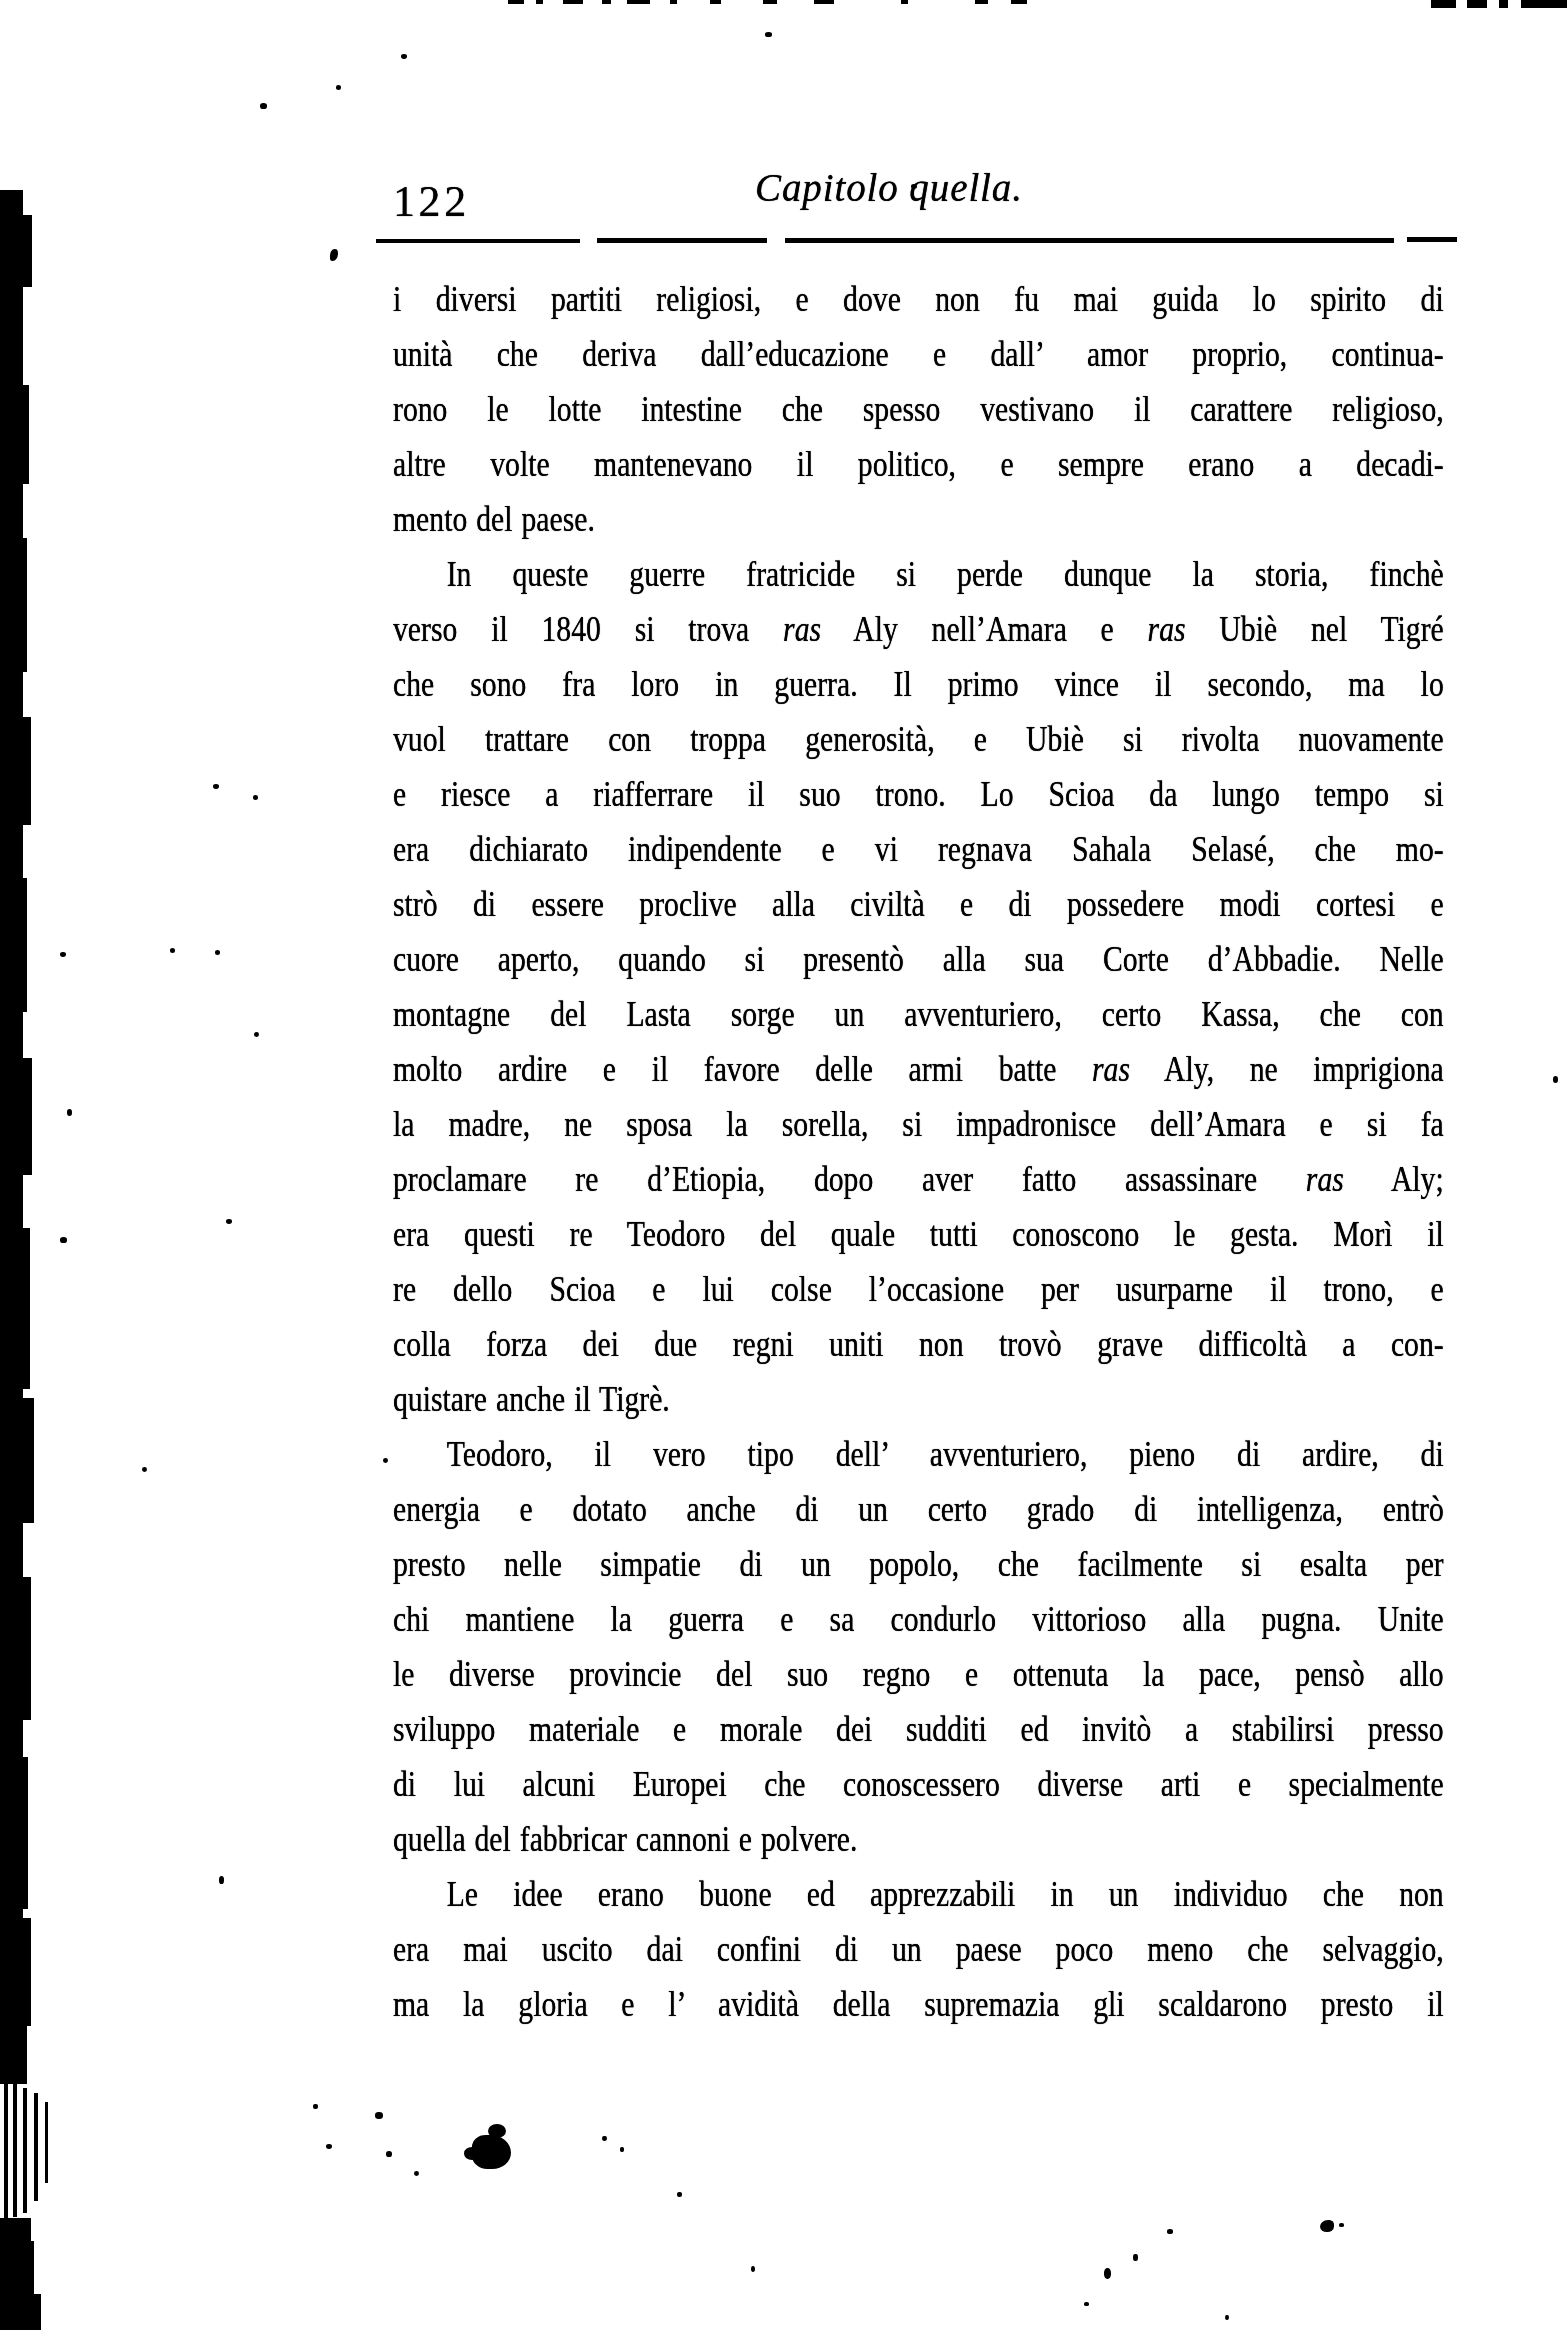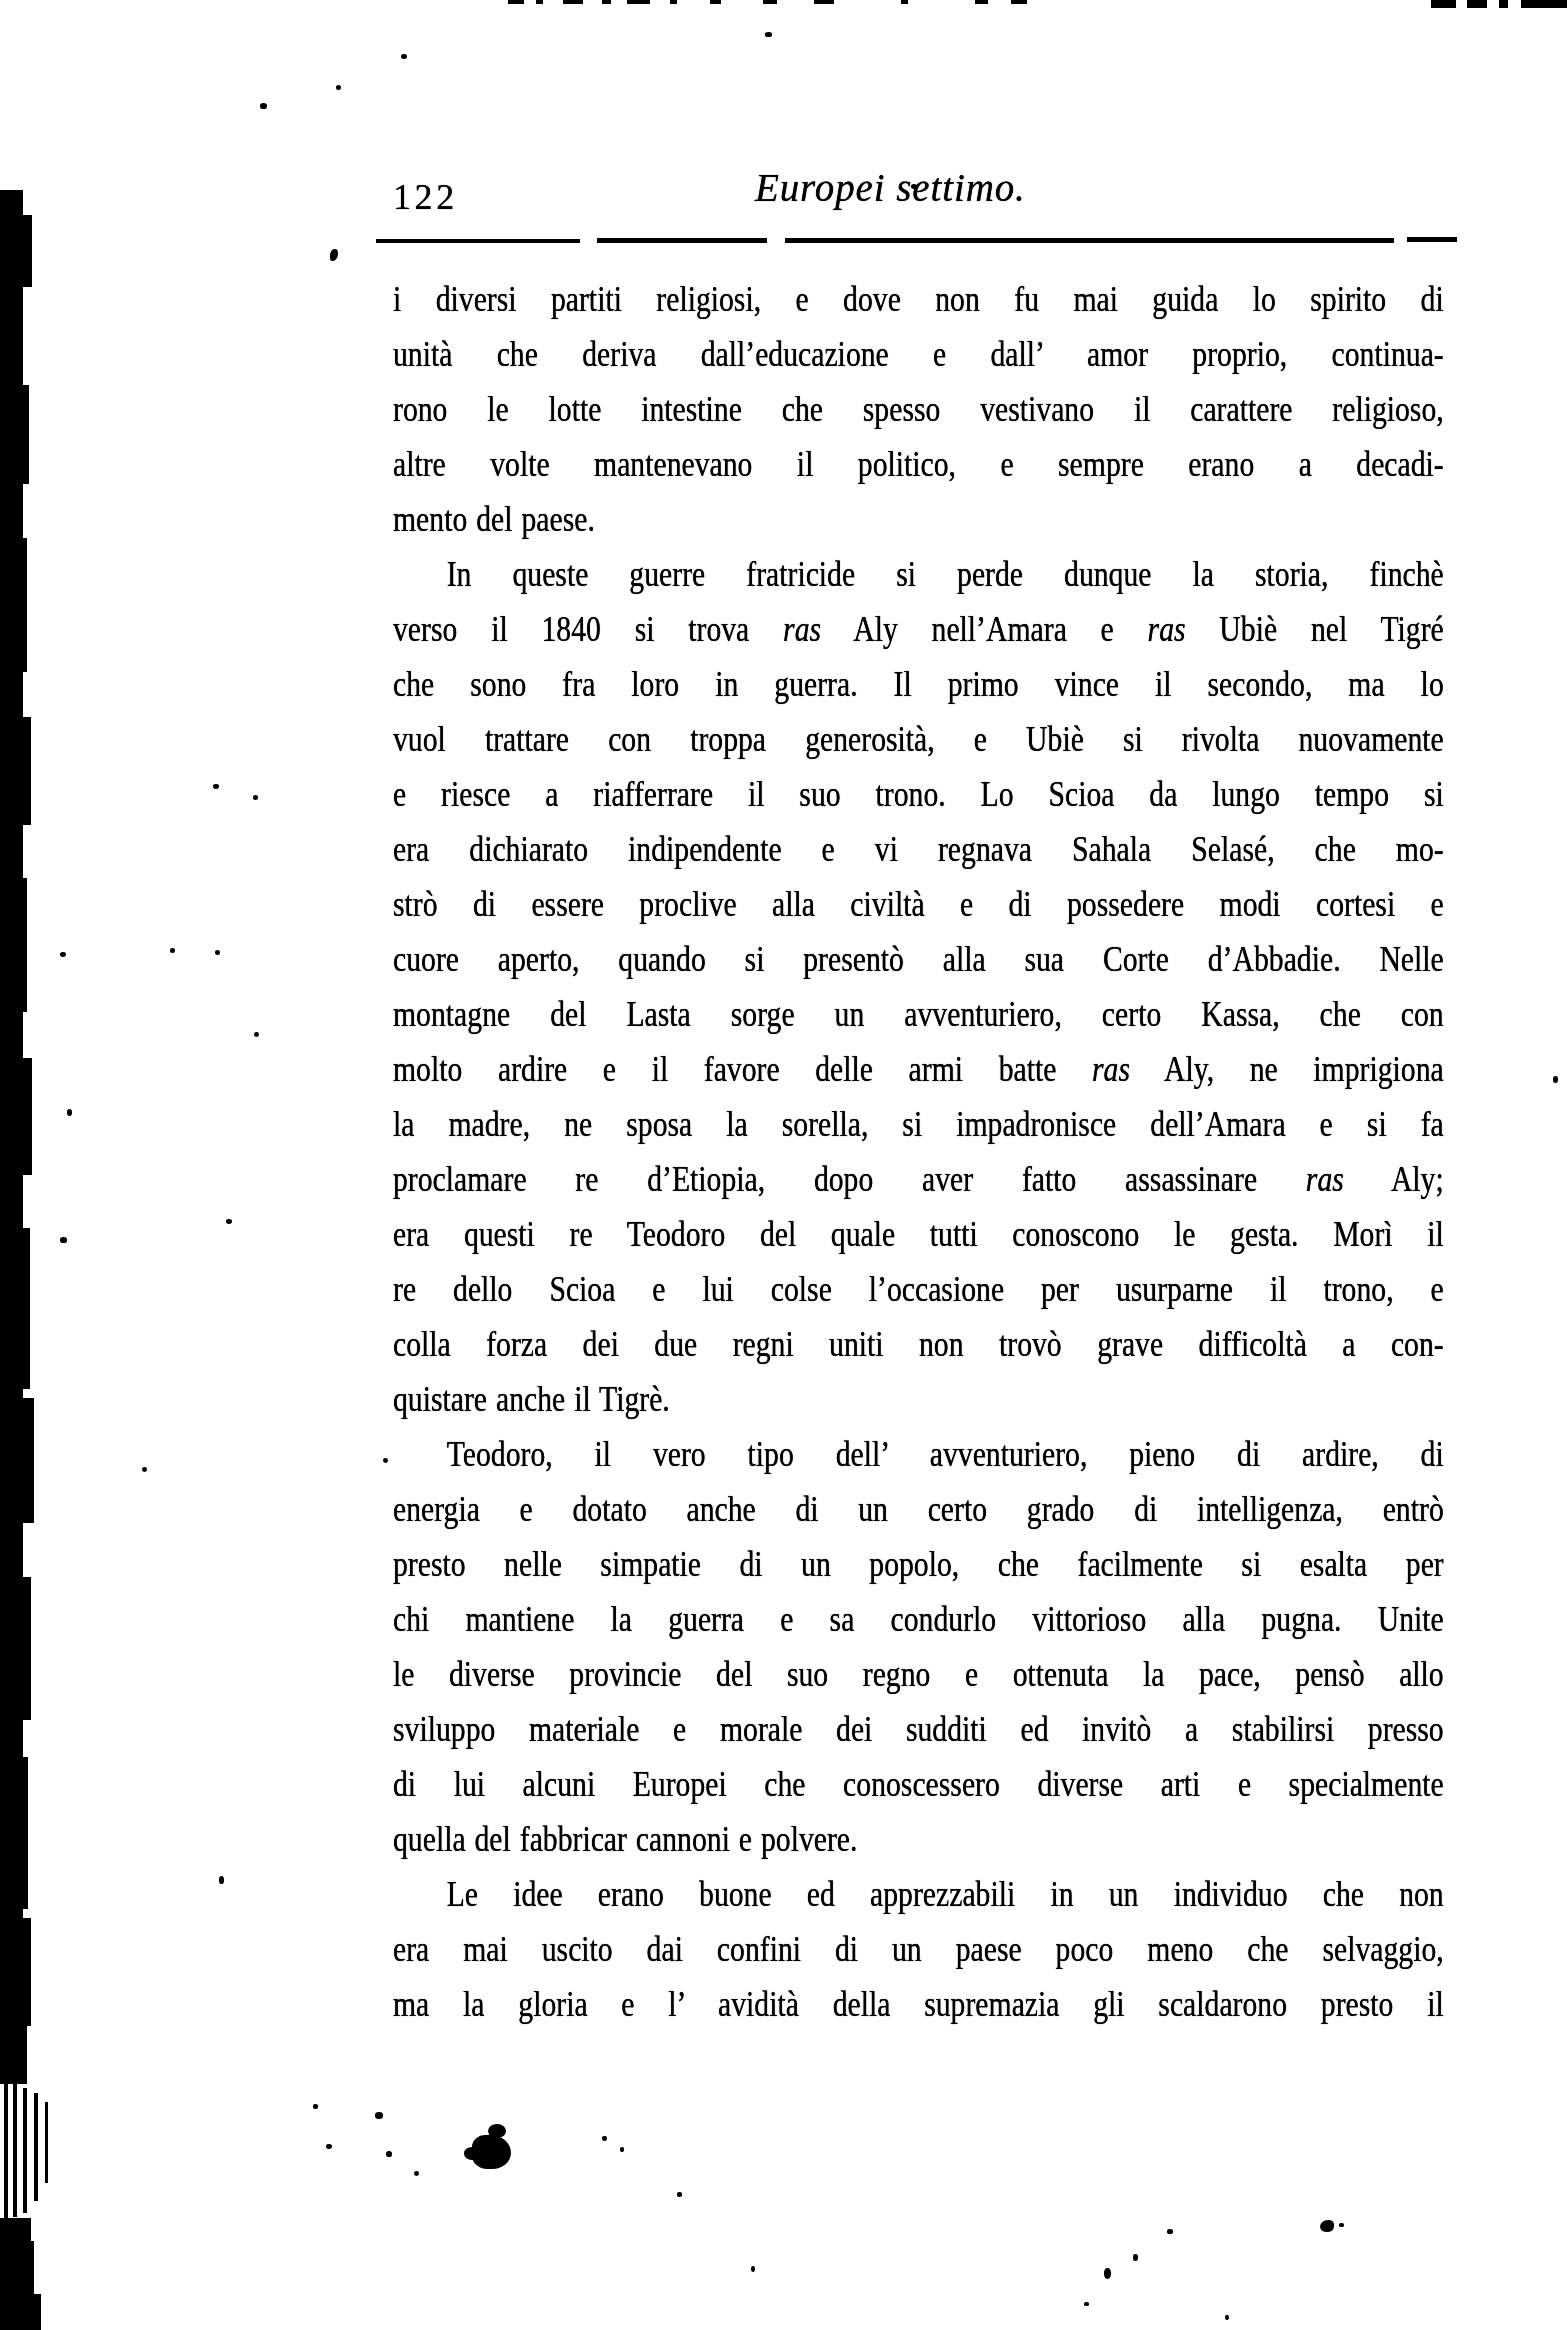--- a/index.html
+++ b/index.html
@@ -7,21 +7,21 @@
     position:relative;
     width:1568px;height:2330px;
     background:#ffffff;
     color:#000;
     font-family:"Liberation Serif","DejaVu Serif",serif;
     overflow:hidden;
   }
   
   .page-number{
     position:absolute;left:393px;top:176px;
-    font-size:36px;letter-spacing:3.6px;
+    font-size:44px;letter-spacing:3.6px;
     text-shadow:0 0 0.9px #000;
     text-align:right;
   }
   .chapter-title{
     position:absolute;left:755px;top:165px;
     font-size:39px;font-style:italic;
     letter-spacing:0.9px;
     text-shadow:0 0 0.9px #000;
   }
   .rule-seg{position:absolute;background:#000;}
@@ -51,21 +51,21 @@
   .dashb{position:absolute;background:#000;top:0;height:8px;}
   .sp{position:absolute;background:#000;border-radius:45%;}
   .blob{position:absolute;background:#000;}
 </style>
 </head>
 <body>
 
 <div class="page">
 
   <div class="page-number">122</div>
-  <div class="chapter-title">Europei settimo.</div>
+  <div class="chapter-title">Capitolo quella.</div>
 
   <div class="rule-seg" style="left:376px;top:239px;width:204px;height:3.6px;"></div>
   <div class="rule-seg" style="left:597px;top:238px;width:170px;height:4.5px;"></div>
   <div class="rule-seg" style="left:785px;top:238px;width:609px;height:4.5px;"></div>
   <div class="rule-seg" style="left:1407px;top:237px;width:50px;height:5.4px;"></div>
 
   <div class="page-body">
       <div class="line">i diversi partiti religiosi, e dove non fu mai guida lo spirito di</div>
       <div class="line">unità che deriva dall’educazione e dall’ amor proprio, continua-</div>
       <div class="line">rono le lotte intestine che spesso vestivano il carattere religioso,</div>

